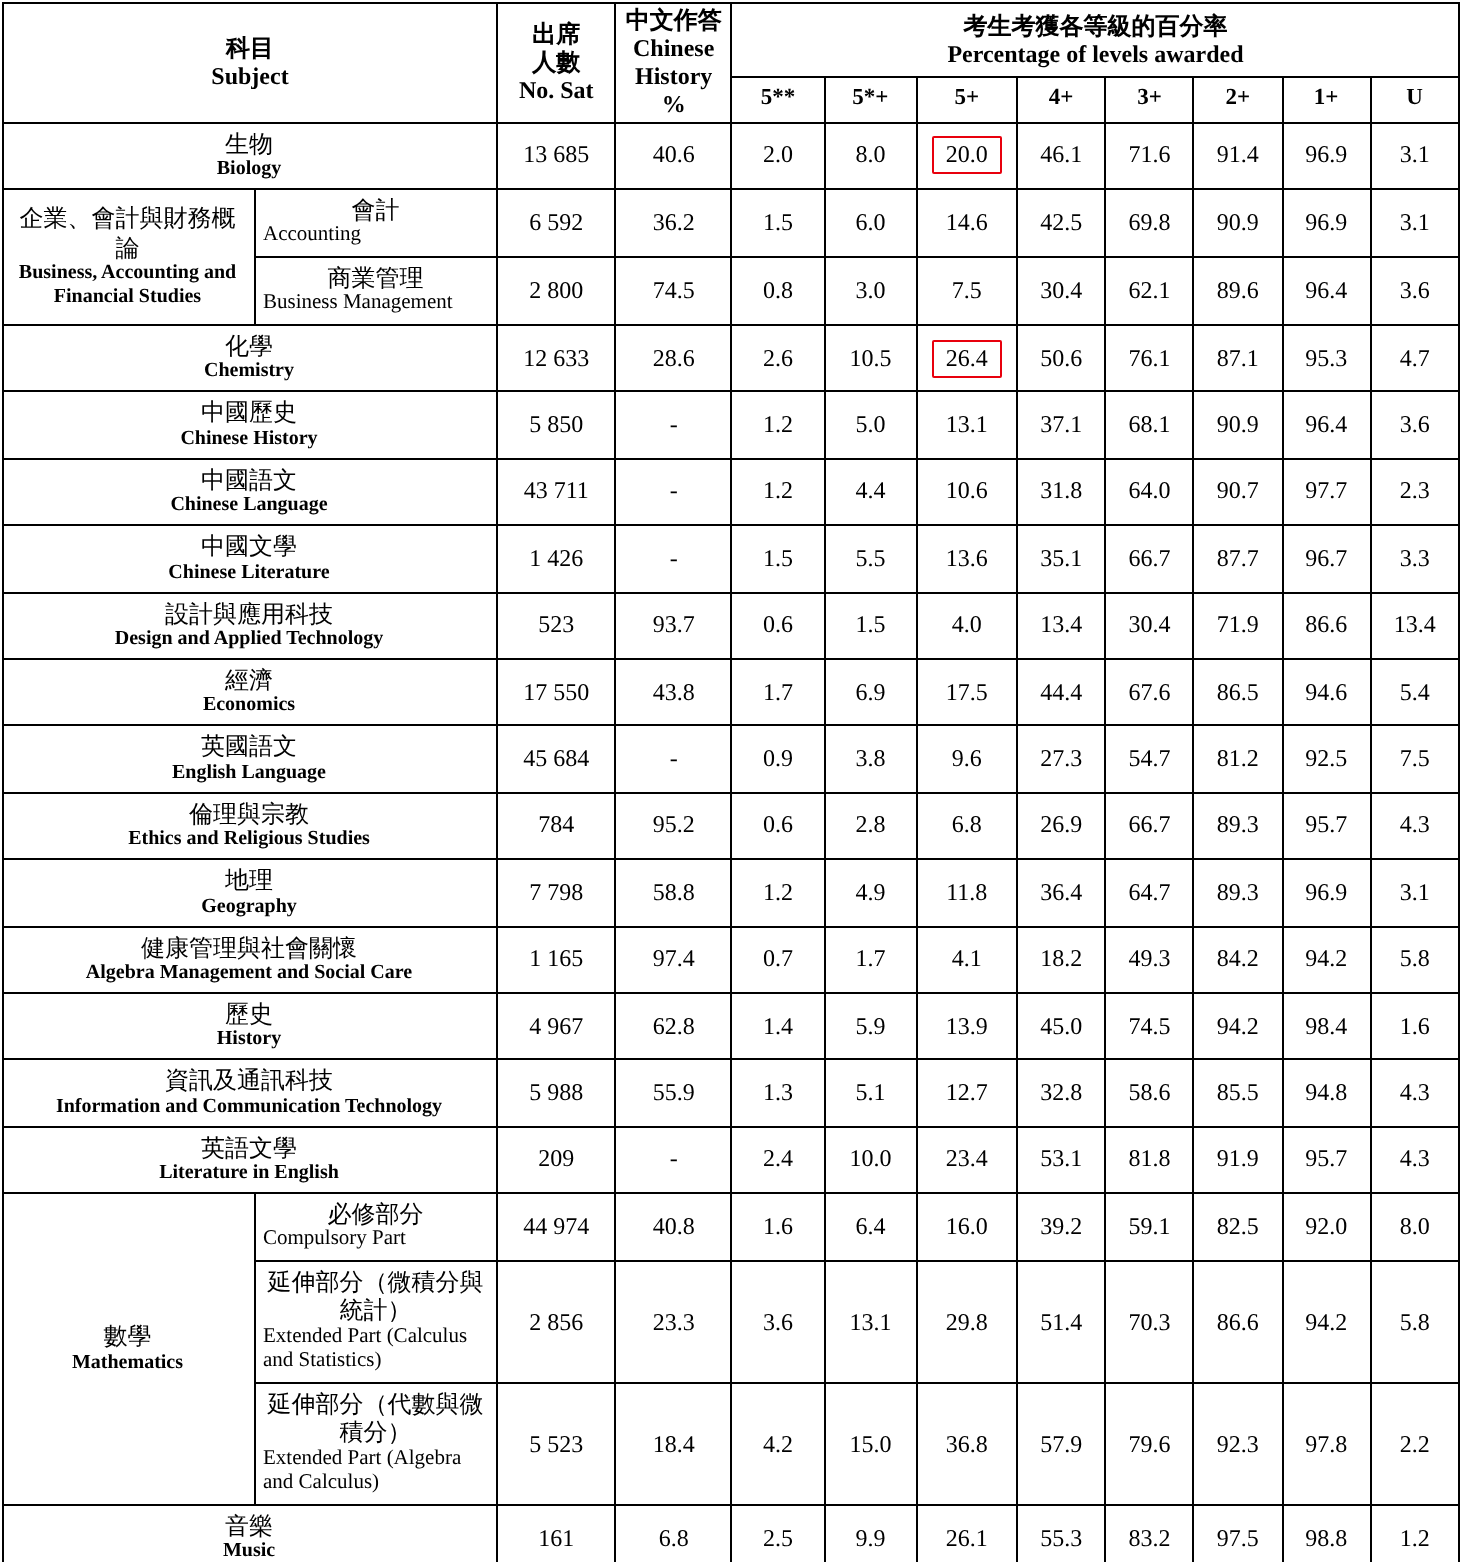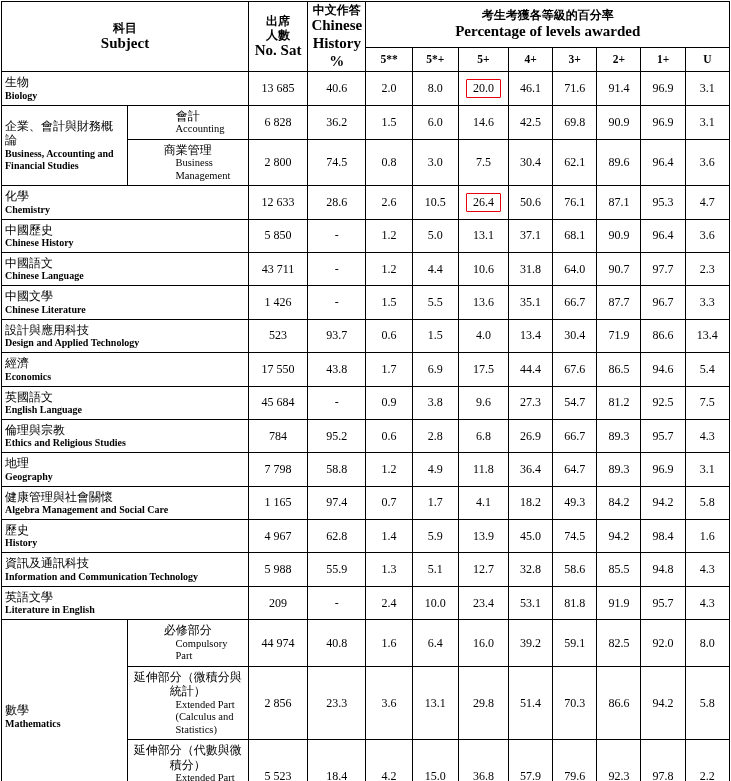--- a/index.html
+++ b/index.html
@@ -21,45 +21,45 @@
     vertical-align:middle;
     font-weight:normal;
   }
   .hdr{
     text-align:center;
     font-size:11.5px;
     line-height:1.18;
     padding:2px 1px;
   }
   .hdr .zh{font-size:12px;}
-  .hdr .en{font-size:15px;font-family:Liberation Serif, serif;}
+  .hdr .en{font-size:12px;font-family:Liberation Serif, serif;}
   .hdr b{font-weight:bold;}
   .subjcell{
     padding:3px 4px 3px 3px;
     font-size:11.5px;
     line-height:1.2;
-    text-align:left;
+    text-align:center;
   }
   .subjcell .zh{font-size:12px;display:block;}
   .subjcell .en{font-size:10px;display:block;font-weight:bold;}
   .num{
     text-align:center;
     font-size:12px;
     padding:3px 3px;
     white-space:nowrap;
   }
   .rowh{height:28px;}
   .groupname{
     text-align:left;
     padding:3px 4px;
     font-size:11.5px;
     line-height:1.2;
   }
   .groupname .zh{font-size:12px;display:block;text-align:center;}
-  .groupname .en{font-size:10.5px;display:block;margin-left:44px;}
+  .groupname .en{font-size:10.5px;display:block;}
   .boxed{
     position:relative;
   }
   .boxed span.val{
     display:inline-block;
     border:1.6px solid #e8000d;
     padding:1px 6px;
     border-radius:1px;
   }
   .tophdr td{padding:1px;}
@@ -134,21 +134,21 @@
       </tr>
       <tr class="rowh">
         <td class="subjcell" rowspan="2">
           <span class="zh">企業、會計與財務概論</span>
           <span class="en">Business, Accounting and Financial Studies</span>
         </td>
         <td class="groupname">
           <span class="zh">會計</span>
           <span class="en">Accounting</span>
         </td>
-        <td class="num">6 828</td>
+        <td class="num">6 592</td>
         <td class="num">36.2</td>
         <td class="num">1.5</td>
         <td class="num">6.0</td>
         <td class="num">14.6</td>
         <td class="num">42.5</td>
         <td class="num">69.8</td>
         <td class="num">90.9</td>
         <td class="num">96.9</td>
         <td class="num">3.1</td>
       </tr>

